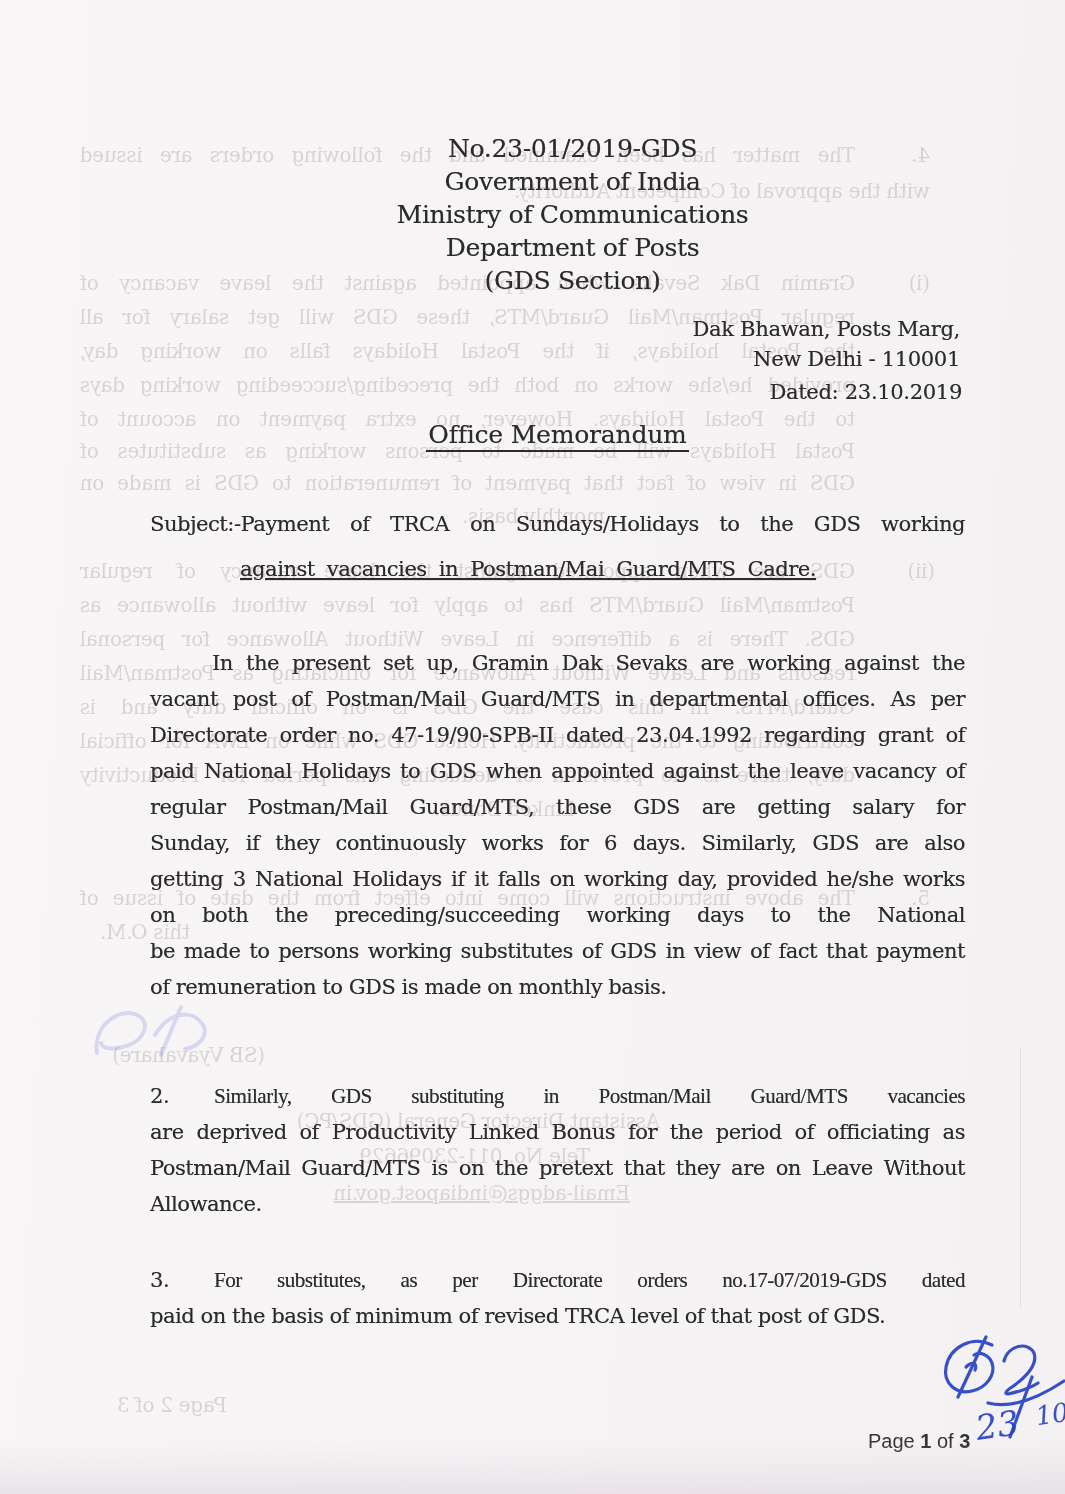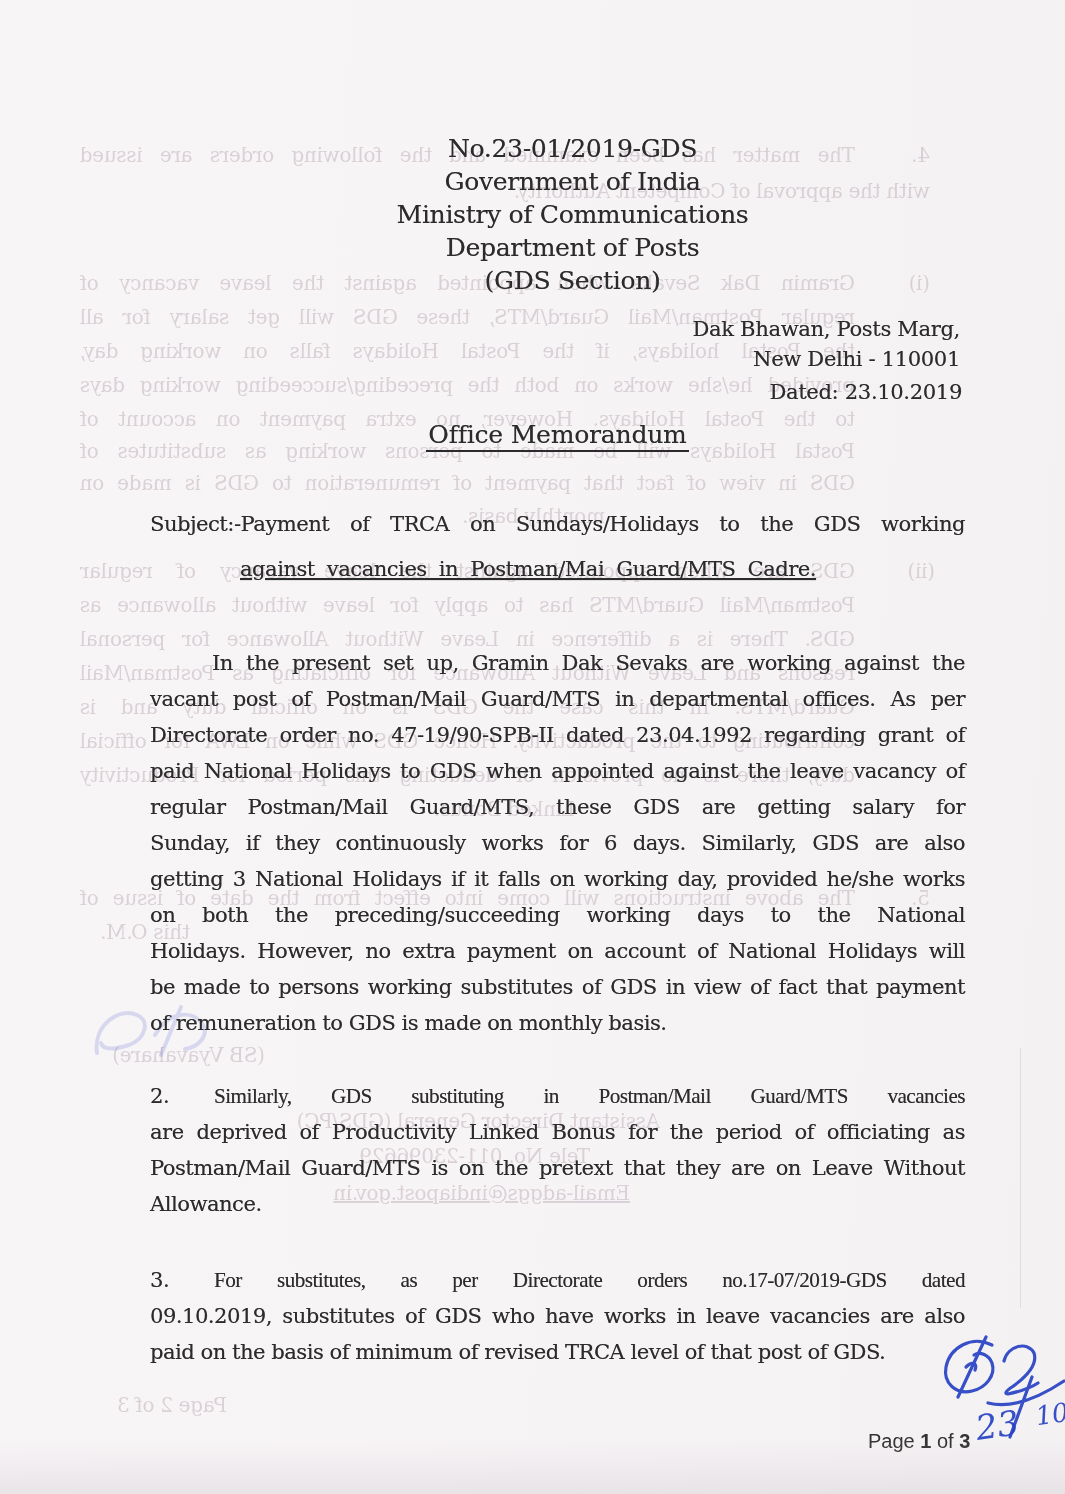--- a/index.html
+++ b/index.html
@@ -128,39 +128,37 @@
     <div id="paras">
         <div class="para para1">
           <div class="bline j indent">In the present set up, Gramin Dak Sevaks are working against the</div>
           <div class="bline j">vacant post of Postman/Mail Guard/MTS in departmental offices.  As per</div>
           <div class="bline j">Directorate order no. 47-19/90-SPB-II dated 23.04.1992  regarding grant of</div>
           <div class="bline j">paid National Holidays to GDS when appointed against the leave vacancy of</div>
           <div class="bline j">regular Postman/Mail Guard/MTS, these GDS are getting salary for</div>
           <div class="bline j">Sunday, if they continuously works for 6 days.  Similarly, GDS are also</div>
           <div class="bline j">getting 3 National Holidays if it falls on working day, provided he/she works</div>
           <div class="bline j">on both the preceding/succeeding working days to the National</div>
-          <div class="bline j">Holidays.  However, no extra payment on account of National Holidays will</div>
           <div class="bline j">be made to persons working substitutes of GDS in view of fact that payment</div>
           <div class="bline">of remuneration to GDS is made on monthly basis.</div>
         </div>
         <div class="para para2">
           <div class="bline numline">
             <span class="pnum">2.</span>
             <span class="ptext j">Similarly, GDS substituting in Postman/Mail Guard/MTS vacancies</span>
           </div>
           <div class="bline j">are deprived of Productivity Linked Bonus for the period of officiating as</div>
           <div class="bline j">Postman/Mail Guard/MTS is on the pretext that they are on Leave Without</div>
           <div class="bline">Allowance.</div>
         </div>
         <div class="para para3">
           <div class="bline numline">
             <span class="pnum">3.</span>
             <span class="ptext j">For substitutes, as per Directorate orders no.17-07/2019-GDS dated</span>
           </div>
-          <div class="bline j">09.10.2019, substitutes of GDS who have works in leave vacancies are also</div>
           <div class="bline">paid on the basis of minimum of revised TRCA level of that post of GDS.</div>
         </div>
       </div>
   </div>
 
   <div class="edge-line"></div>
 
   <div class="pagefoot"><span>Page </span><span class="b">1</span><span> of </span><span class="b">3</span></div>
 
   <svg class="sig" width="142" height="120" viewBox="0 0 142 120">

